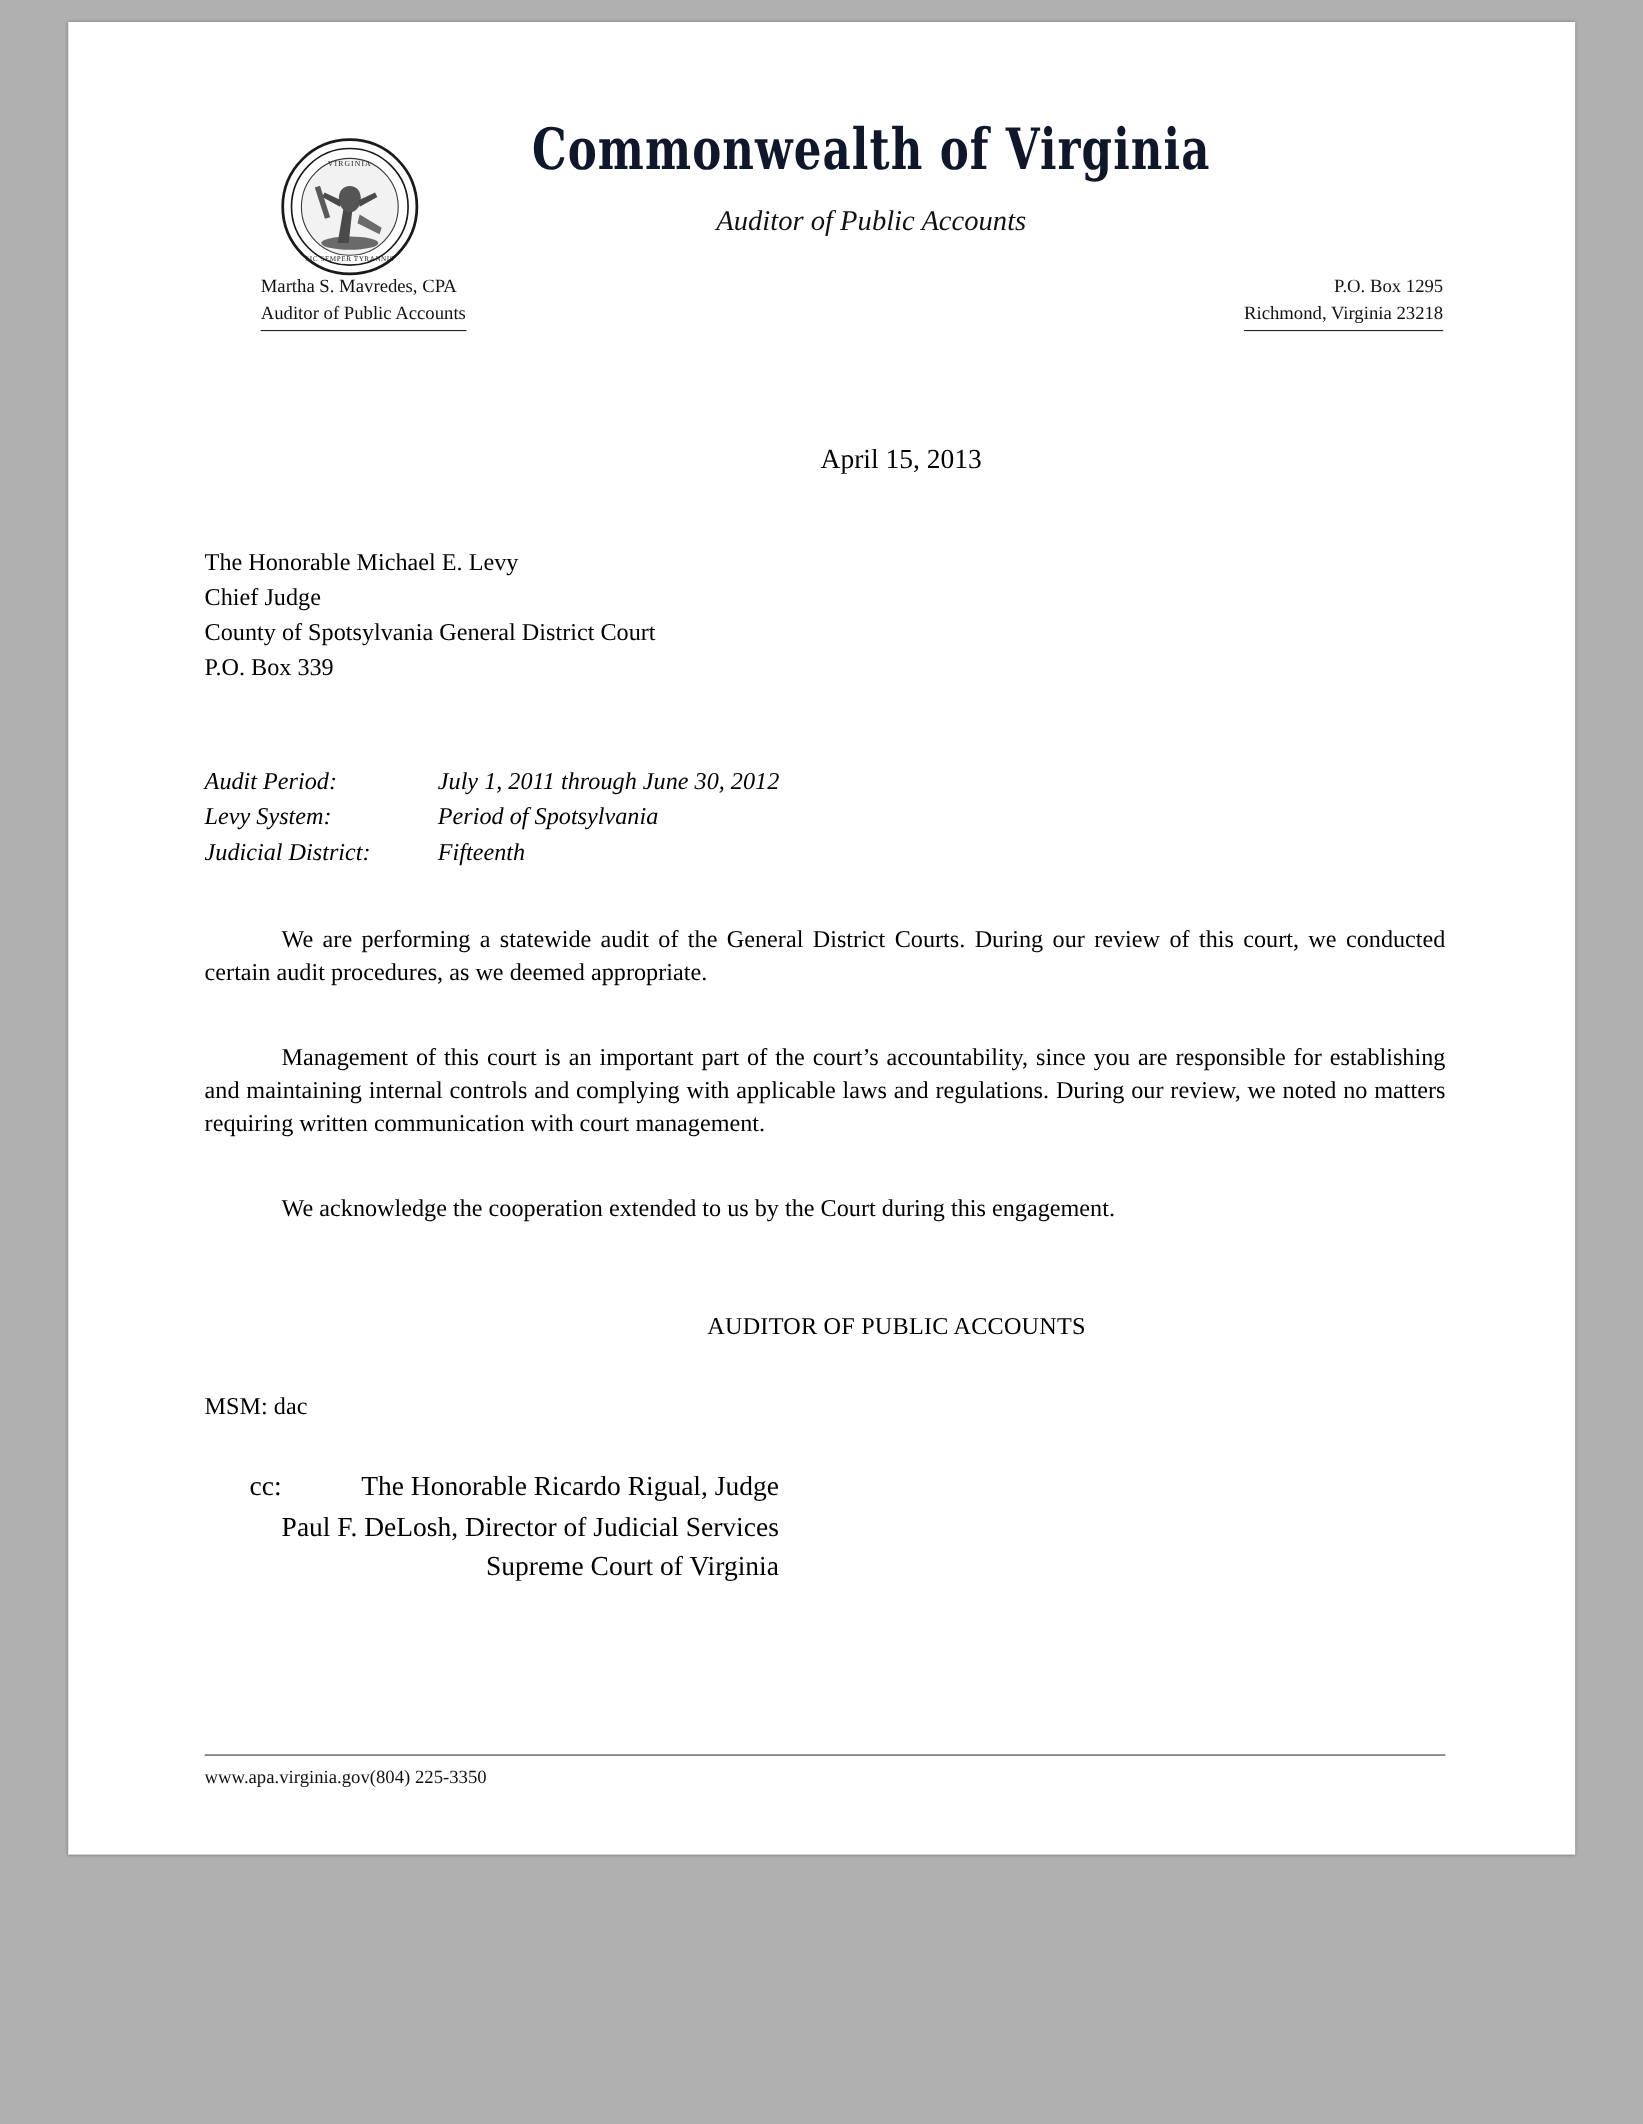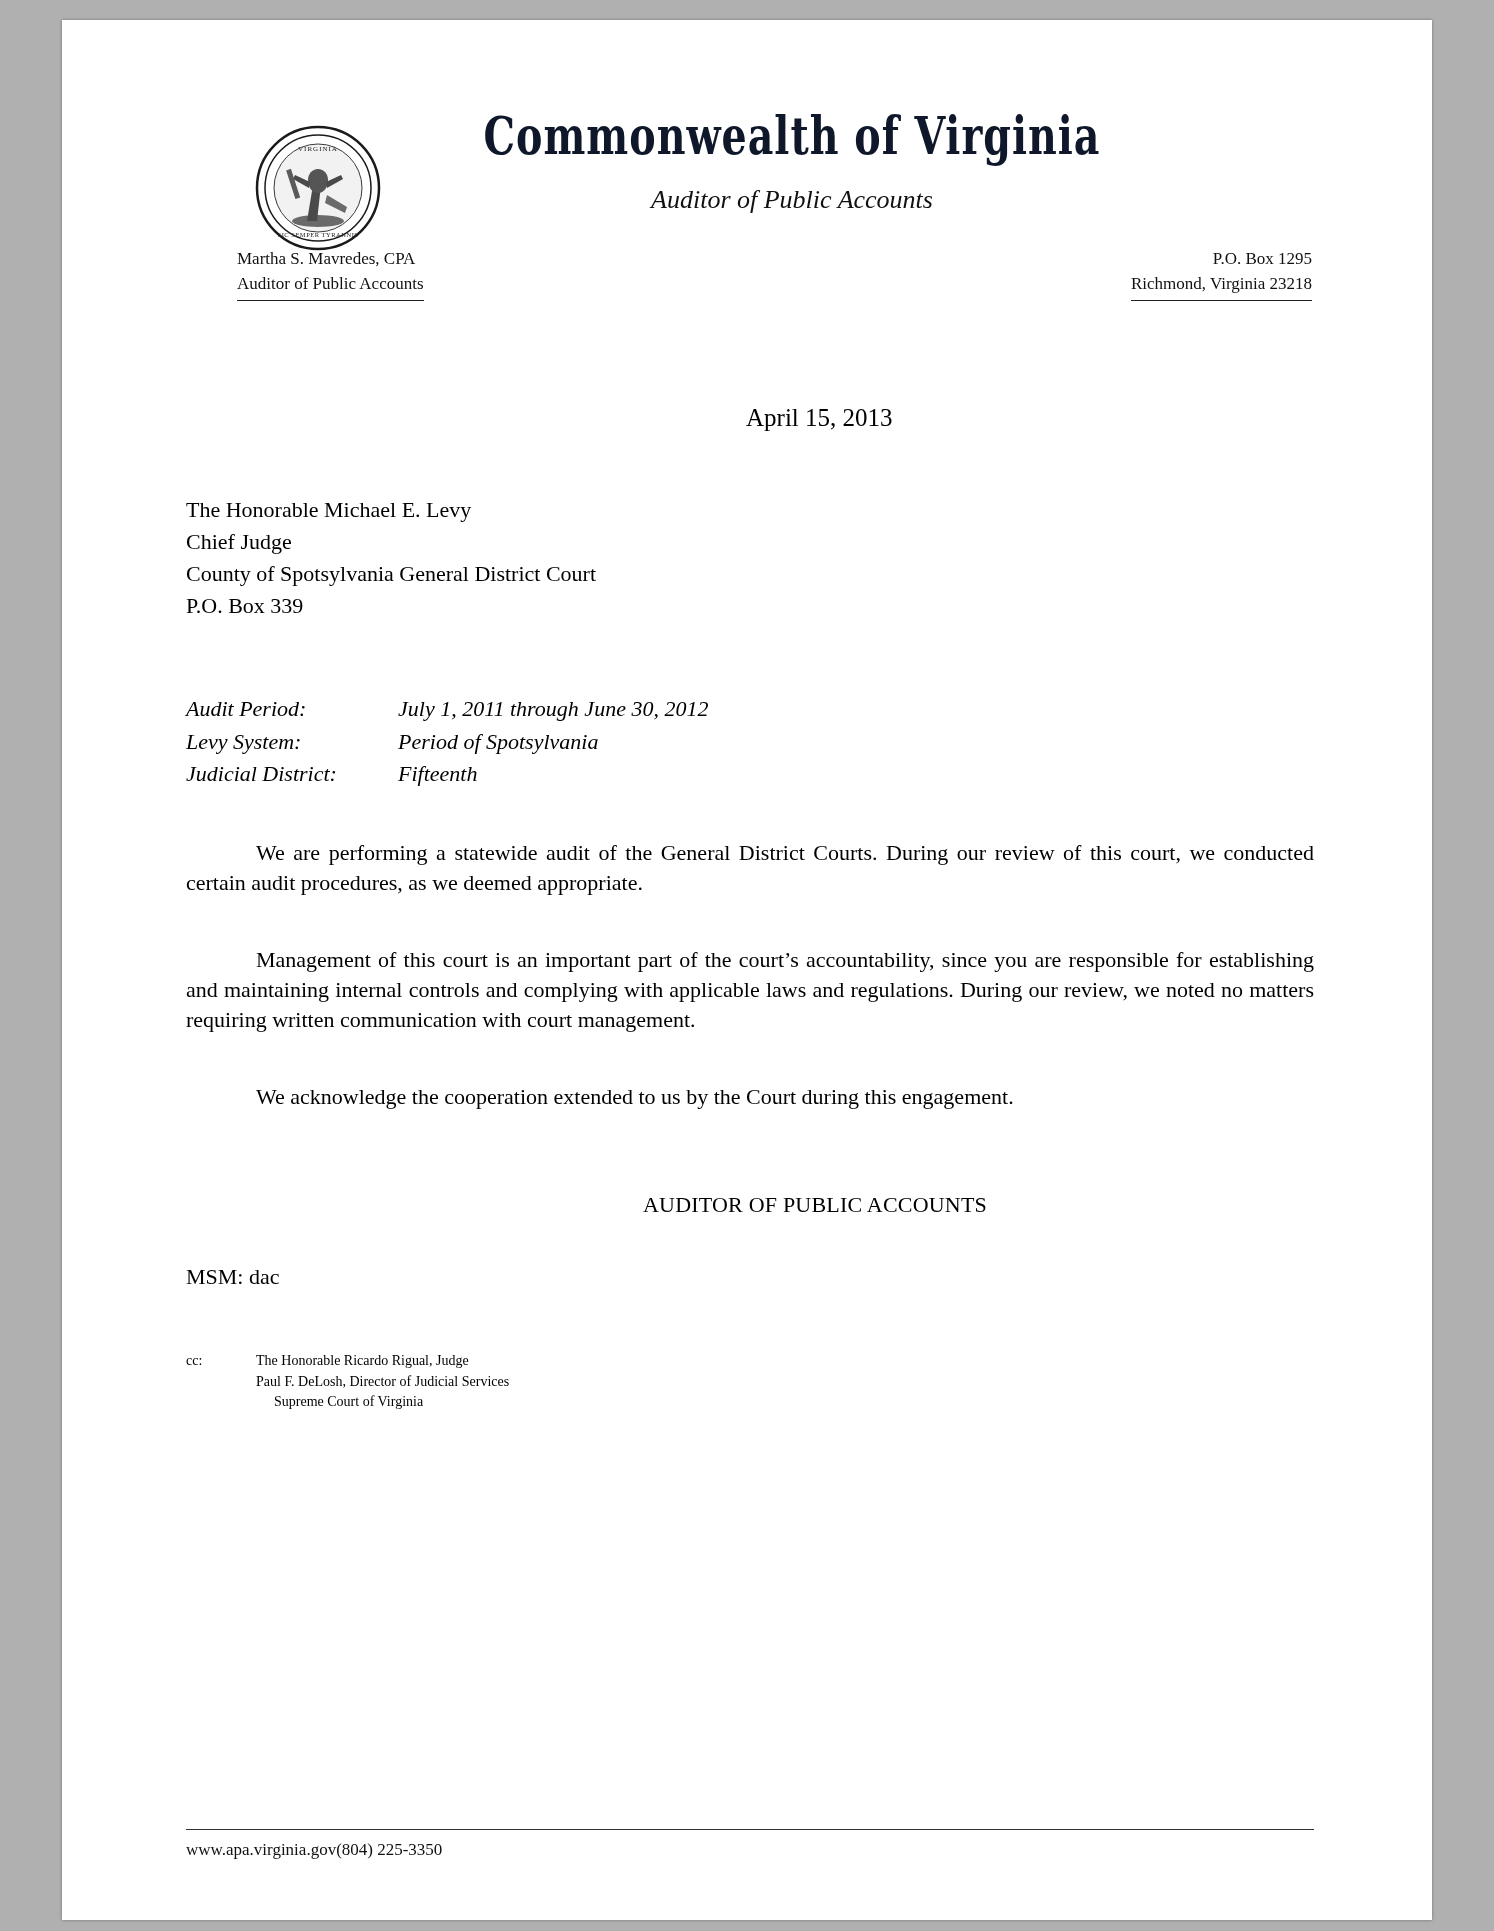--- a/index.html
+++ b/index.html
@@ -11,21 +11,21 @@
     width: 1494px;
     height: 1931px;
     font-family: "Liberation Serif", serif;
     display: flex;
     justify-content: center;
     align-items: flex-start;
   }
   .page {
     position: relative;
     width: 1370px;
-    height: 1900px;
+    height: 1666px;
     margin-top: 20px;
     background: #ffffff;
     box-shadow: 0 0 3px rgba(0,0,0,0.35);
     overflow: hidden;
   }
   .inner {
     position: absolute;
     left: 0;
     top: 0;
     right: 0;
@@ -132,24 +132,25 @@
     text-align: center;
     padding-left: 130px;
     font-size: 22px;
     letter-spacing: 0.2px;
   }
   .msm {
     margin-top: 42px;
     font-size: 22px;
   }
   .cc-block {
-    margin-top: 60px;
-    display: flex;
-    font-size: 14px;
+    margin-top: 42px;
+    display: flex;
+    font-size: 25px;
     line-height: 1.45;
+    text-align: right;
   }
   .cc-label { width: 70px; flex: 0 0 70px; }
   .cc-list .indent { padding-left: 18px; }
 
   
   .footer {
     position: absolute;
     left: 124px;
     right: 118px;
     bottom: 60px;

